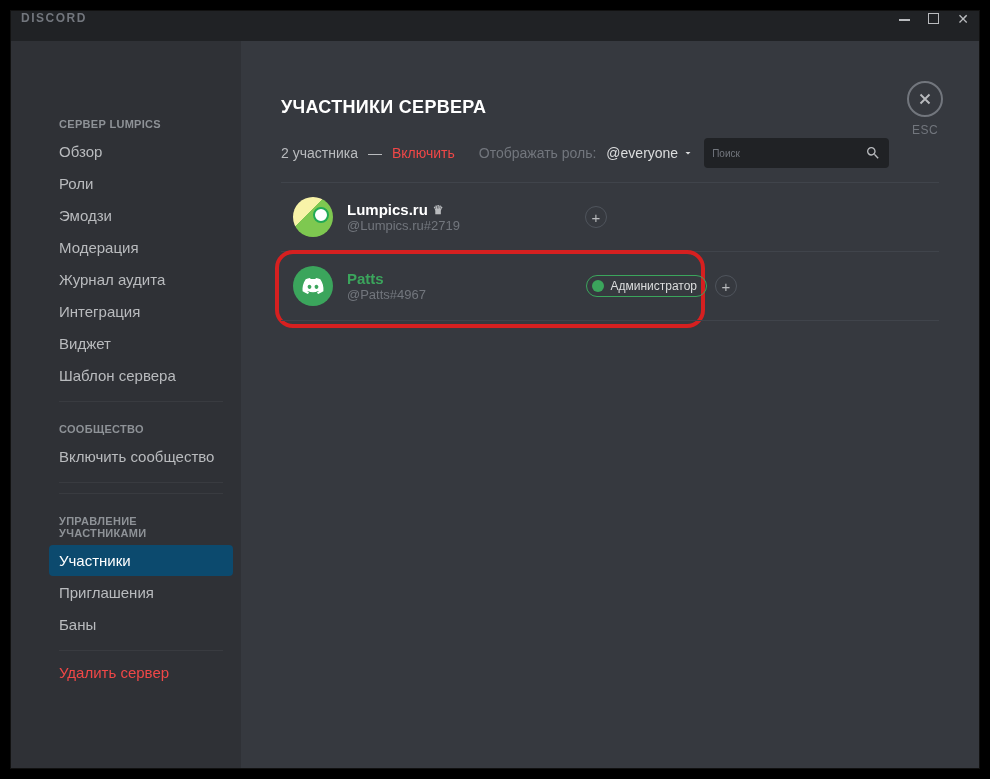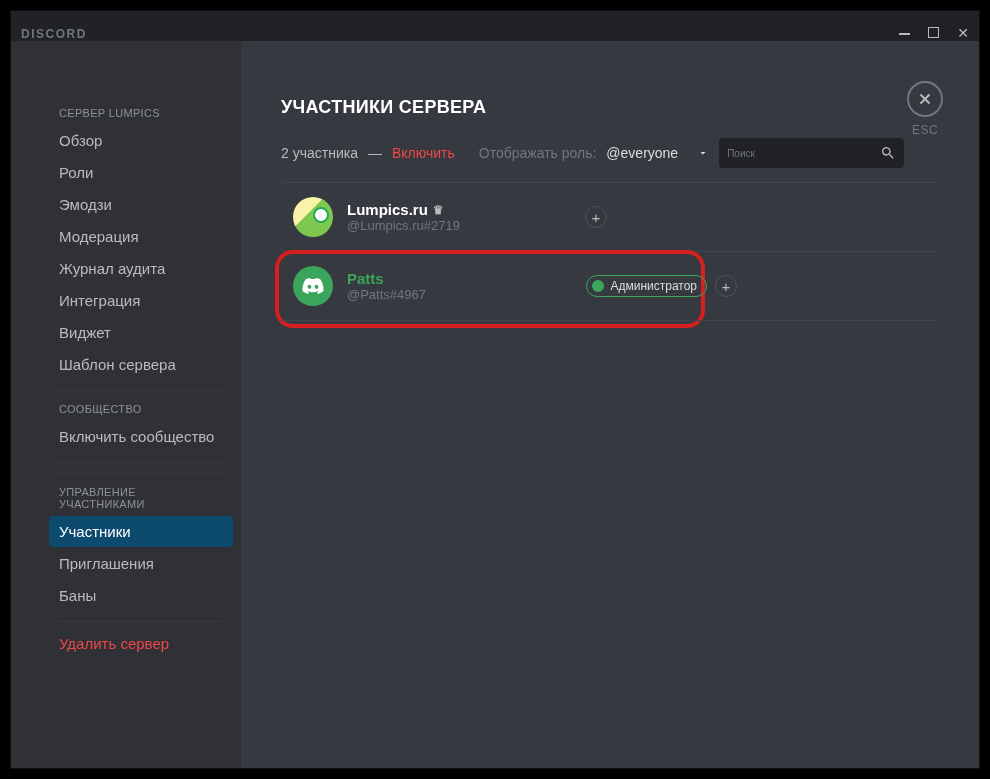--- a/index.html
+++ b/index.html
@@ -1,40 +1,40 @@
 <!DOCTYPE html>
 <html><head>
 <meta charset="utf-8">
 <style>
   * { margin: 0; padding: 0; box-sizing: border-box; font-family: "Helvetica Neue", Helvetica, Arial, sans-serif; }
   body { width: 990px; height: 779px; background: #000; overflow: hidden; }
   .app-window { position: absolute; left: 10px; top: 10px; width: 970px; height: 759px; background: #202225; border: 1px solid #111; }
-  .titlebar { height: 30px; background: #202225; display: flex; align-items: flex-end; justify-content: space-between; padding: 0 10px; }
+  .titlebar { height: 30px; background: #202225; display: flex; align-items: flex-start; justify-content: space-between; padding: 0 10px; }
   .titlebar-brand { color: #72767d; font-size: 12px; font-weight: 900; letter-spacing: 1.5px; font-family: Arial, sans-serif; }
   .titlebar-controls { display: flex; gap: 18px; color: #b9bbbe; }
   .titlebar-controls span { cursor: pointer; font-size: 14px; }
   .titlebar-controls .minbox { display:inline-block; width:11px; height:2px; background:#b9bbbe; position:relative; top:-3px;}
   .titlebar-controls .maxbox { display:inline-block; width:11px; height:11px; border:1px solid #b9bbbe; }
   .main { display: flex; height: calc(100% - 30px); }
   .gutter { width: 30px; background: #2f3136; }
   .sidebar { width: 200px; background: #2f3136; padding: 56px 8px 0 8px; overflow: hidden; }
-  .sidebar-heading { color: #8e9297; font-size: 11px; font-weight: 400; letter-spacing: 0.3px; padding: 6px 10px; margin-top: 4px; text-transform: uppercase; }
+  .sidebar-heading { color: #8e9297; font-size: 11px; font-weight: 700; letter-spacing: 0.3px; padding: 6px 10px; margin-top: 15px; text-transform: uppercase; }
   .sidebar-item { color: #b9bbbe; font-size: 15px; padding: 7px 10px; border-radius: 4px; cursor: pointer; margin-bottom: 1px; }
   .sidebar-item.selected { background: #0c4a6e; color: #fff; }
   .sidebar-item.link { color: #00aff4; white-space: nowrap; overflow: hidden; text-overflow: ellipsis; }
   .sidebar-divider { height: 1px; background: #393b40; margin: 10px 10px 6px 10px; }
   .sidebar-item.danger { color: #f04747; }
   .content { flex: 1; background: #36393f; padding: 56px 40px 0 40px; position: relative; }
   .page-title { color: #fff; font-size: 18px; font-weight: 700; letter-spacing: 0.3px; text-transform: uppercase; }
   .filter-row { display: flex; align-items: center; gap: 10px; margin-top: 20px; font-size: 14px; }
   .member-count { color: #b9bbbe; }
   .dash { color: #b9bbbe; }
   .clear-link { color: #f04747; cursor: pointer; }
   .role-label { color: #72767d; margin-left: 14px; }
-  .role-select { color: #dcddde; display: inline-flex; align-items: center; gap: 19px; cursor: pointer; }
+  .role-select { color: #dcddde; display: inline-flex; align-items: center; gap: 4px; cursor: pointer; }
   .role-select svg { width: 12px; height: 12px; }
   .search-box { display: flex; align-items: center; background: #202225; border-radius: 4px; padding: 3px 8px; width: 185px; height: 30px; }
   .search-box input { flex: 1; background: transparent; border: none; outline: none; color: #f9a8d4; font-size: 10px; }
   .search-box input::placeholder { color: #72767d; }
   .search-box svg { width: 16px; height: 16px; color: #b9bbbe; }
   .divider-h { height: 1px; background: #40444b; margin-top: 14px; }
   .member-row { display: flex; align-items: center; padding: 14px 0; position: relative; border-bottom: 1px solid #40444b; }
   .avatar { width: 40px; height: 40px; border-radius: 50%; flex-shrink: 0; margin-right: 14px; position: relative; overflow:hidden; }
   .avatar.yoshi { background: linear-gradient(135deg,#f8f3a8 40%,#7ec850 40%); }
   .avatar.yoshi::after { content:""; position:absolute; width:12px; height:12px; background:#fff; border-radius:50%; top:10px; left:20px; border:2px solid #2a5; }

